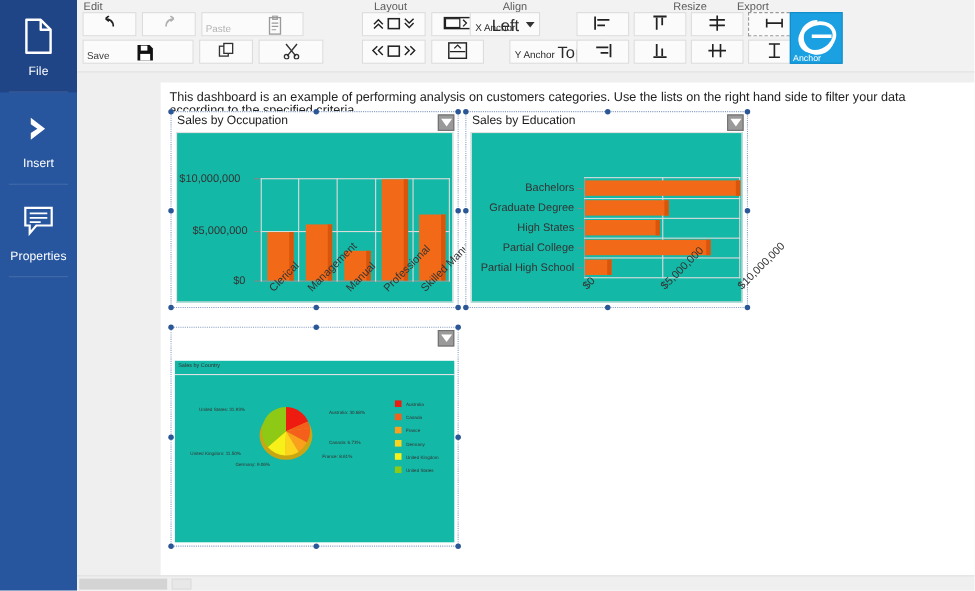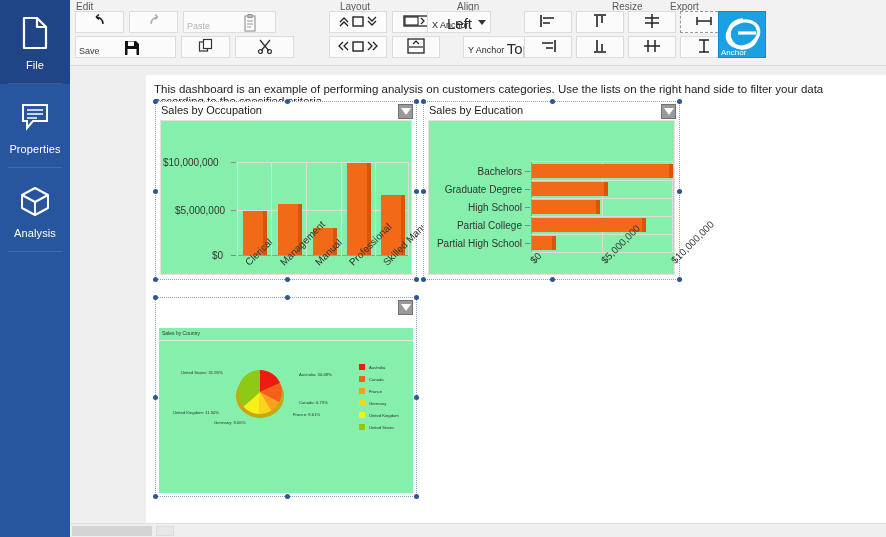--- a/index.html
+++ b/index.html
@@ -135,21 +135,21 @@
     cursor: pointer;
   }
   .filter-btn .fglyph {
     width: 0; height: 0;
     border-left: 5px solid transparent;
     border-right: 5px solid transparent;
     border-top: 7px solid #ffffff;
   }
   .plot {
     position: absolute;
-    background: #86efac;
+    background: #14b8a6;
     border: 1px solid #e2e2e2;
   }
 
   
   .axis-lbl { position: absolute; font-size: 10px; color: #333; white-space: nowrap; }
   .tick { position: absolute; background: #888; }
   .gridline { position: absolute; background: #d0d0d0; }
   .bar-v { position: absolute; background: #f26a17; }
   .bar-v .shade { position: absolute; right: 0; top: 0; bottom: 0; width: 4px; background: #d9550c; }
   .bar-h { position: absolute; background: #f26a17; }
@@ -194,42 +194,41 @@
         <svg width="30" height="34" viewBox="0 0 30 34">
           <path d="M4 2 h13 l9 9 v21 h-22 z" fill="none" stroke="#fff" stroke-width="2.2" stroke-linejoin="round"></path>
           <path d="M17 2 v9 h9" fill="none" stroke="#fff" stroke-width="2.2" stroke-linejoin="round"></path>
         </svg>
       </span>
       <span class="nav-label">File</span>
       <span class="nav-sep"></span>
     </div>
 
 
+    <div class="nav-item">
+      <span class="nav-icon">
+        <svg width="32" height="30" viewBox="0 0 32 30">
+          <path d="M9 5 L22 15 L9 25 L9 19 L15 15 L9 11 Z" fill="#fff"></path>
+        </svg>
+      </span>
+      <span class="nav-label">Insert</span>
+      <span class="nav-sep"></span>
+    </div>
 
     <div class="nav-item">
       <span class="nav-icon">
         <svg width="32" height="30" viewBox="0 0 32 30">
           <path d="M4 3 h24 v16 h-14 l-6 7 v-7 h-4 z" fill="none" stroke="#fff" stroke-width="2"></path>
           <path d="M8 8 h16 M8 12 h16 M8 16 h10" stroke="#fff" stroke-width="1.6"></path>
         </svg>
       </span>
       <span class="nav-label">Properties</span>
       <span class="nav-sep"></span>
     </div>
 
-    <div class="nav-item">
-      <span class="nav-icon">
-        <svg width="32" height="32" viewBox="0 0 32 32">
-          <path d="M16 3 L29 10 L29 23 L16 30 L3 23 L3 10 Z" fill="none" stroke="#fff" stroke-width="2" stroke-linejoin="round"></path>
-          <path d="M3 10 L16 17 L29 10 M16 17 L16 30" fill="none" stroke="#fff" stroke-width="2" stroke-linejoin="round"></path>
-        </svg>
-      </span>
-      <span class="nav-label">Analysis</span>
-      <span class="nav-sep"></span>
-    </div>
 
   </div>
 
   <div id="ribbon">
     <div id="ribbon-inner">
 
       <span class="grp-label" style="left:6px;">Edit</span>
       <span class="grp-label" style="left:270px;">Layout</span>
       <span class="grp-label" style="left:387px;">Align</span>
       <span class="grp-label" style="left:542px;">Resize</span>
@@ -484,21 +483,21 @@
       <div class="panel" style="left:277px;top:26px;width:257px;height:179px;">
         <span class="panel-title">Sales by Education</span>
         <div class="filter-btn">
             <span class="fglyph"></span>
           </div>
 
         <div class="plot" style="left:4px;top:18px;right:4px;bottom:4px;">
 
           <span class="cat-right" style="left:0px;top:45px;width:93px;">Bachelors</span>
           <span class="cat-right" style="left:0px;top:63px;width:93px;">Graduate Degree</span>
-          <span class="cat-right" style="left:0px;top:81px;width:93px;">High School</span>
+          <span class="cat-right" style="left:0px;top:81px;width:93px;">High States</span>
           <span class="cat-right" style="left:0px;top:99px;width:93px;">Partial College</span>
           <span class="cat-right" style="left:0px;top:117px;width:93px;">Partial High School</span>
 
           <span class="tick" style="left:96px;top:50px;width:5px;height:1px;"></span>
           <span class="tick" style="left:96px;top:68px;width:5px;height:1px;"></span>
           <span class="tick" style="left:96px;top:86px;width:5px;height:1px;"></span>
           <span class="tick" style="left:96px;top:104px;width:5px;height:1px;"></span>
           <span class="tick" style="left:96px;top:122px;width:5px;height:1px;"></span>
 
           <span class="gridline" style="left:102px;top:40px;width:1px;height:92px;background:#9a9a9a;"></span>

